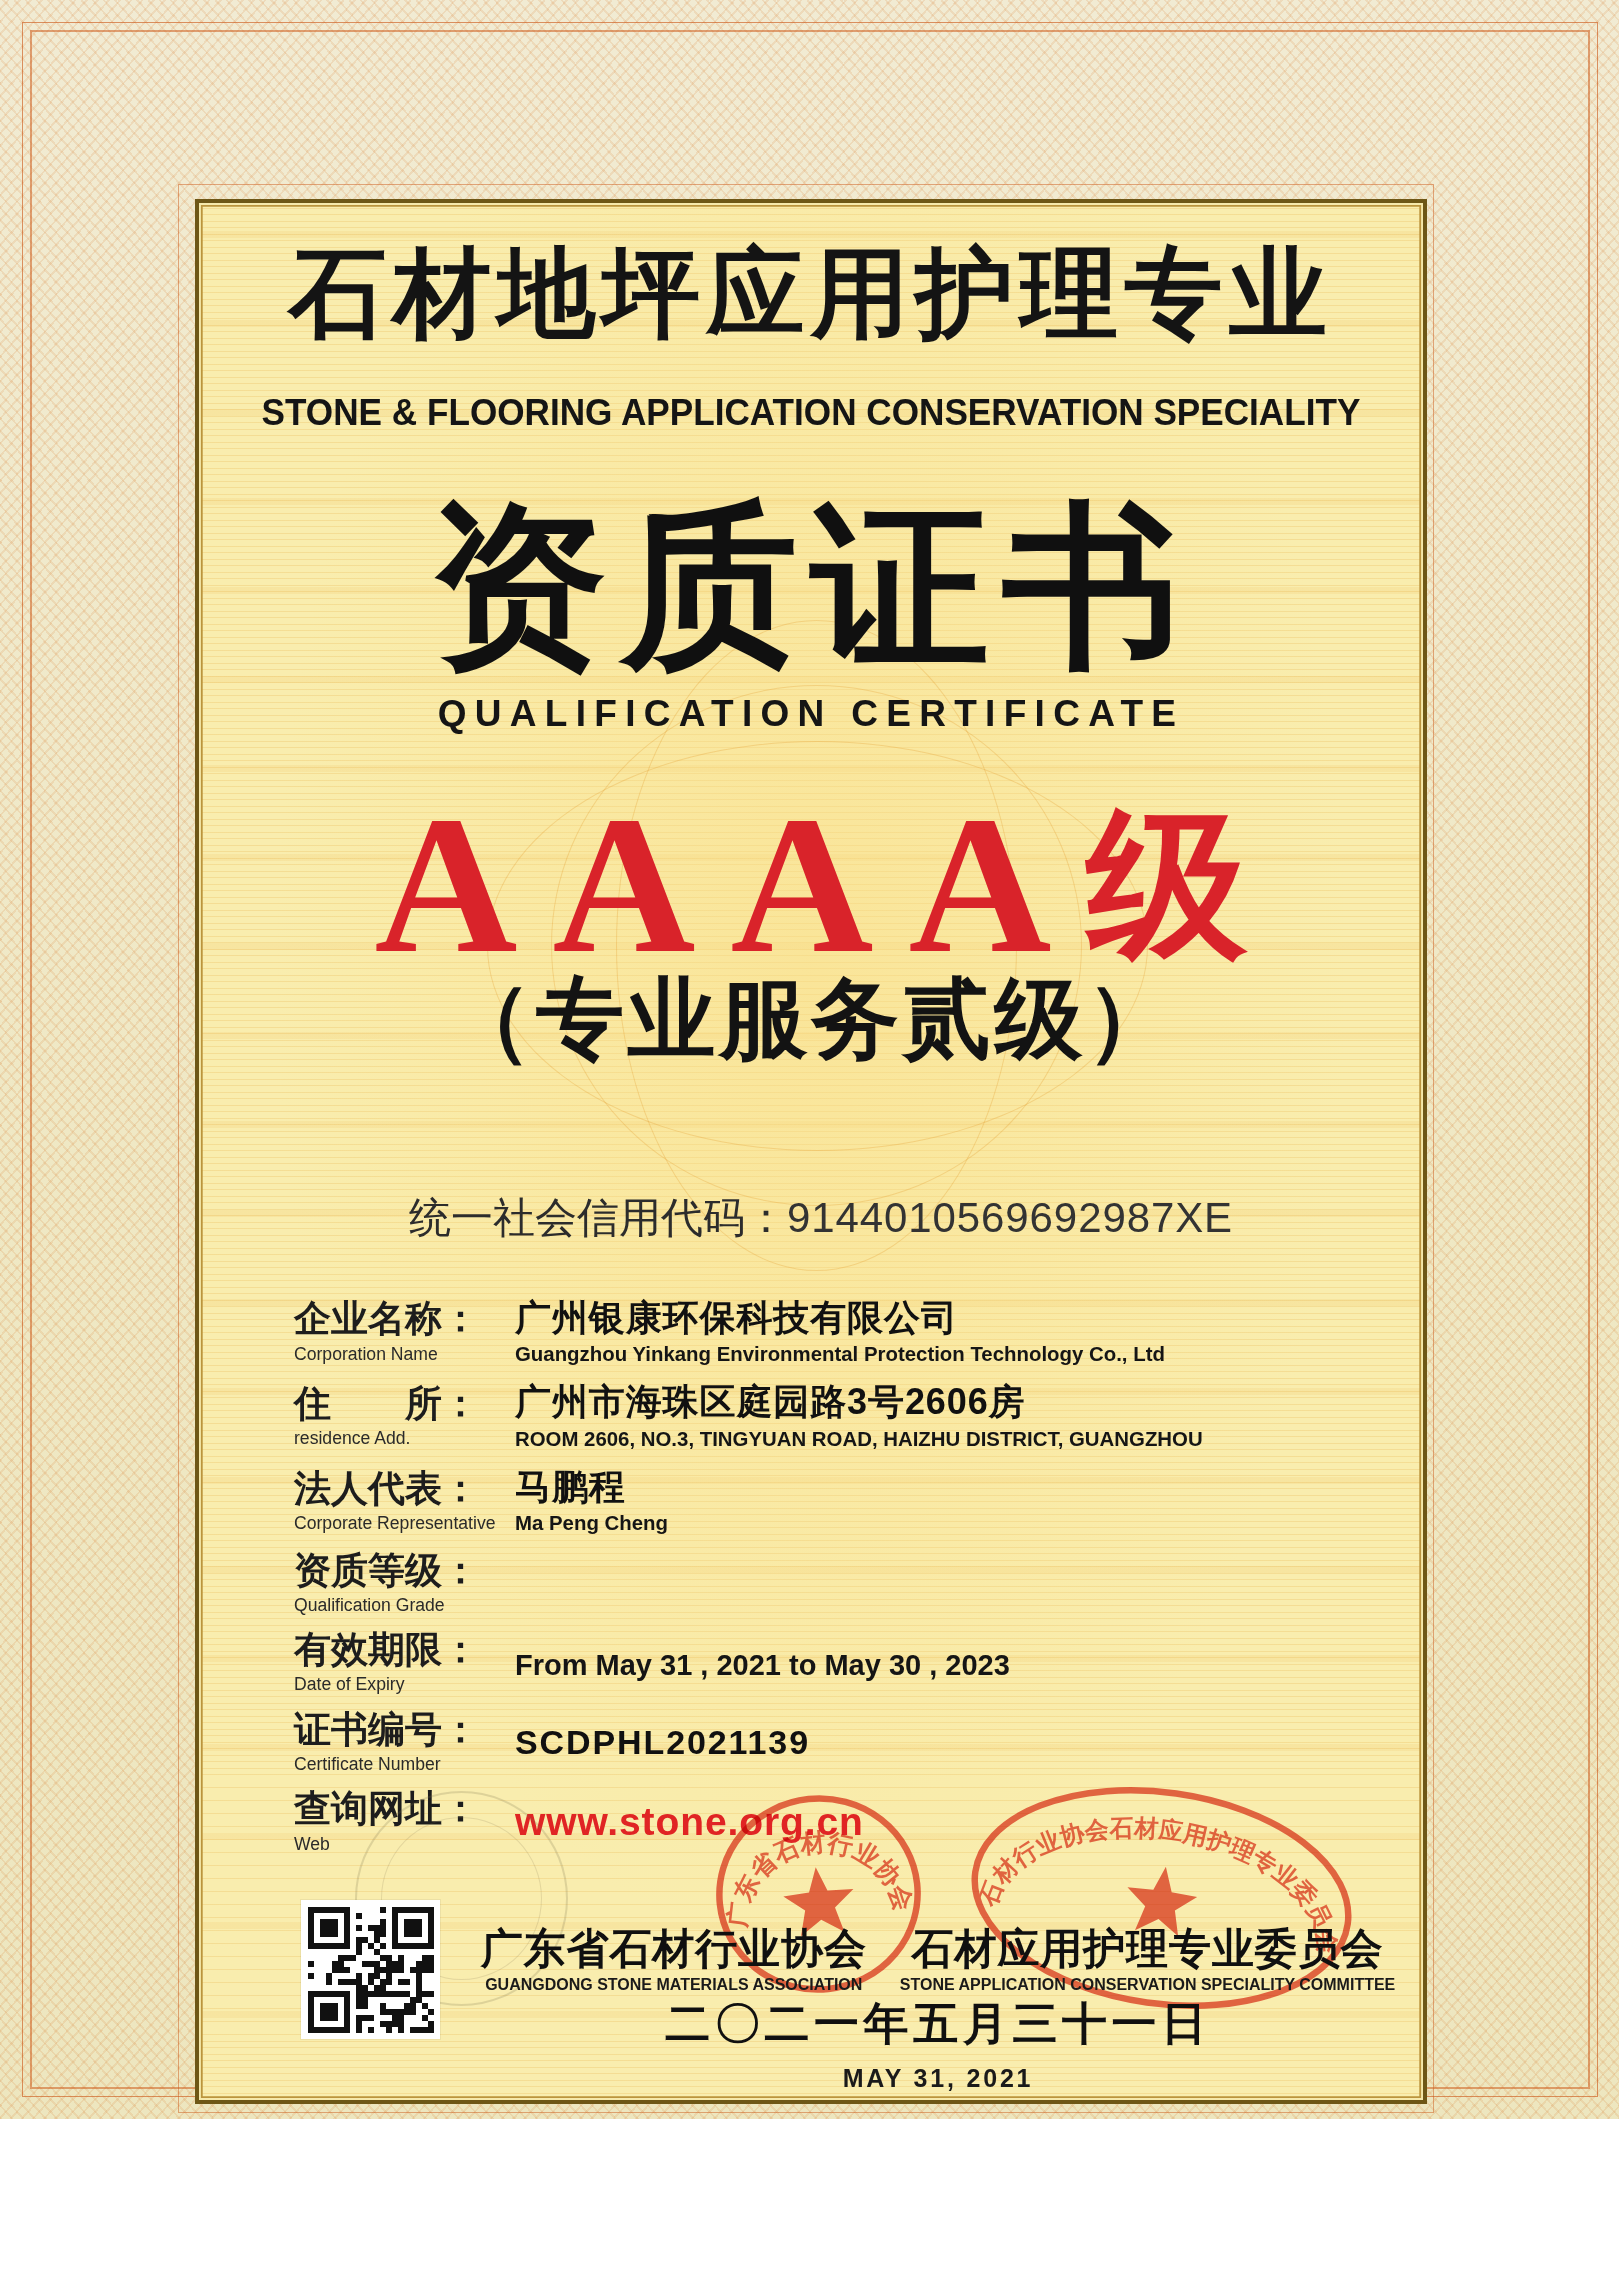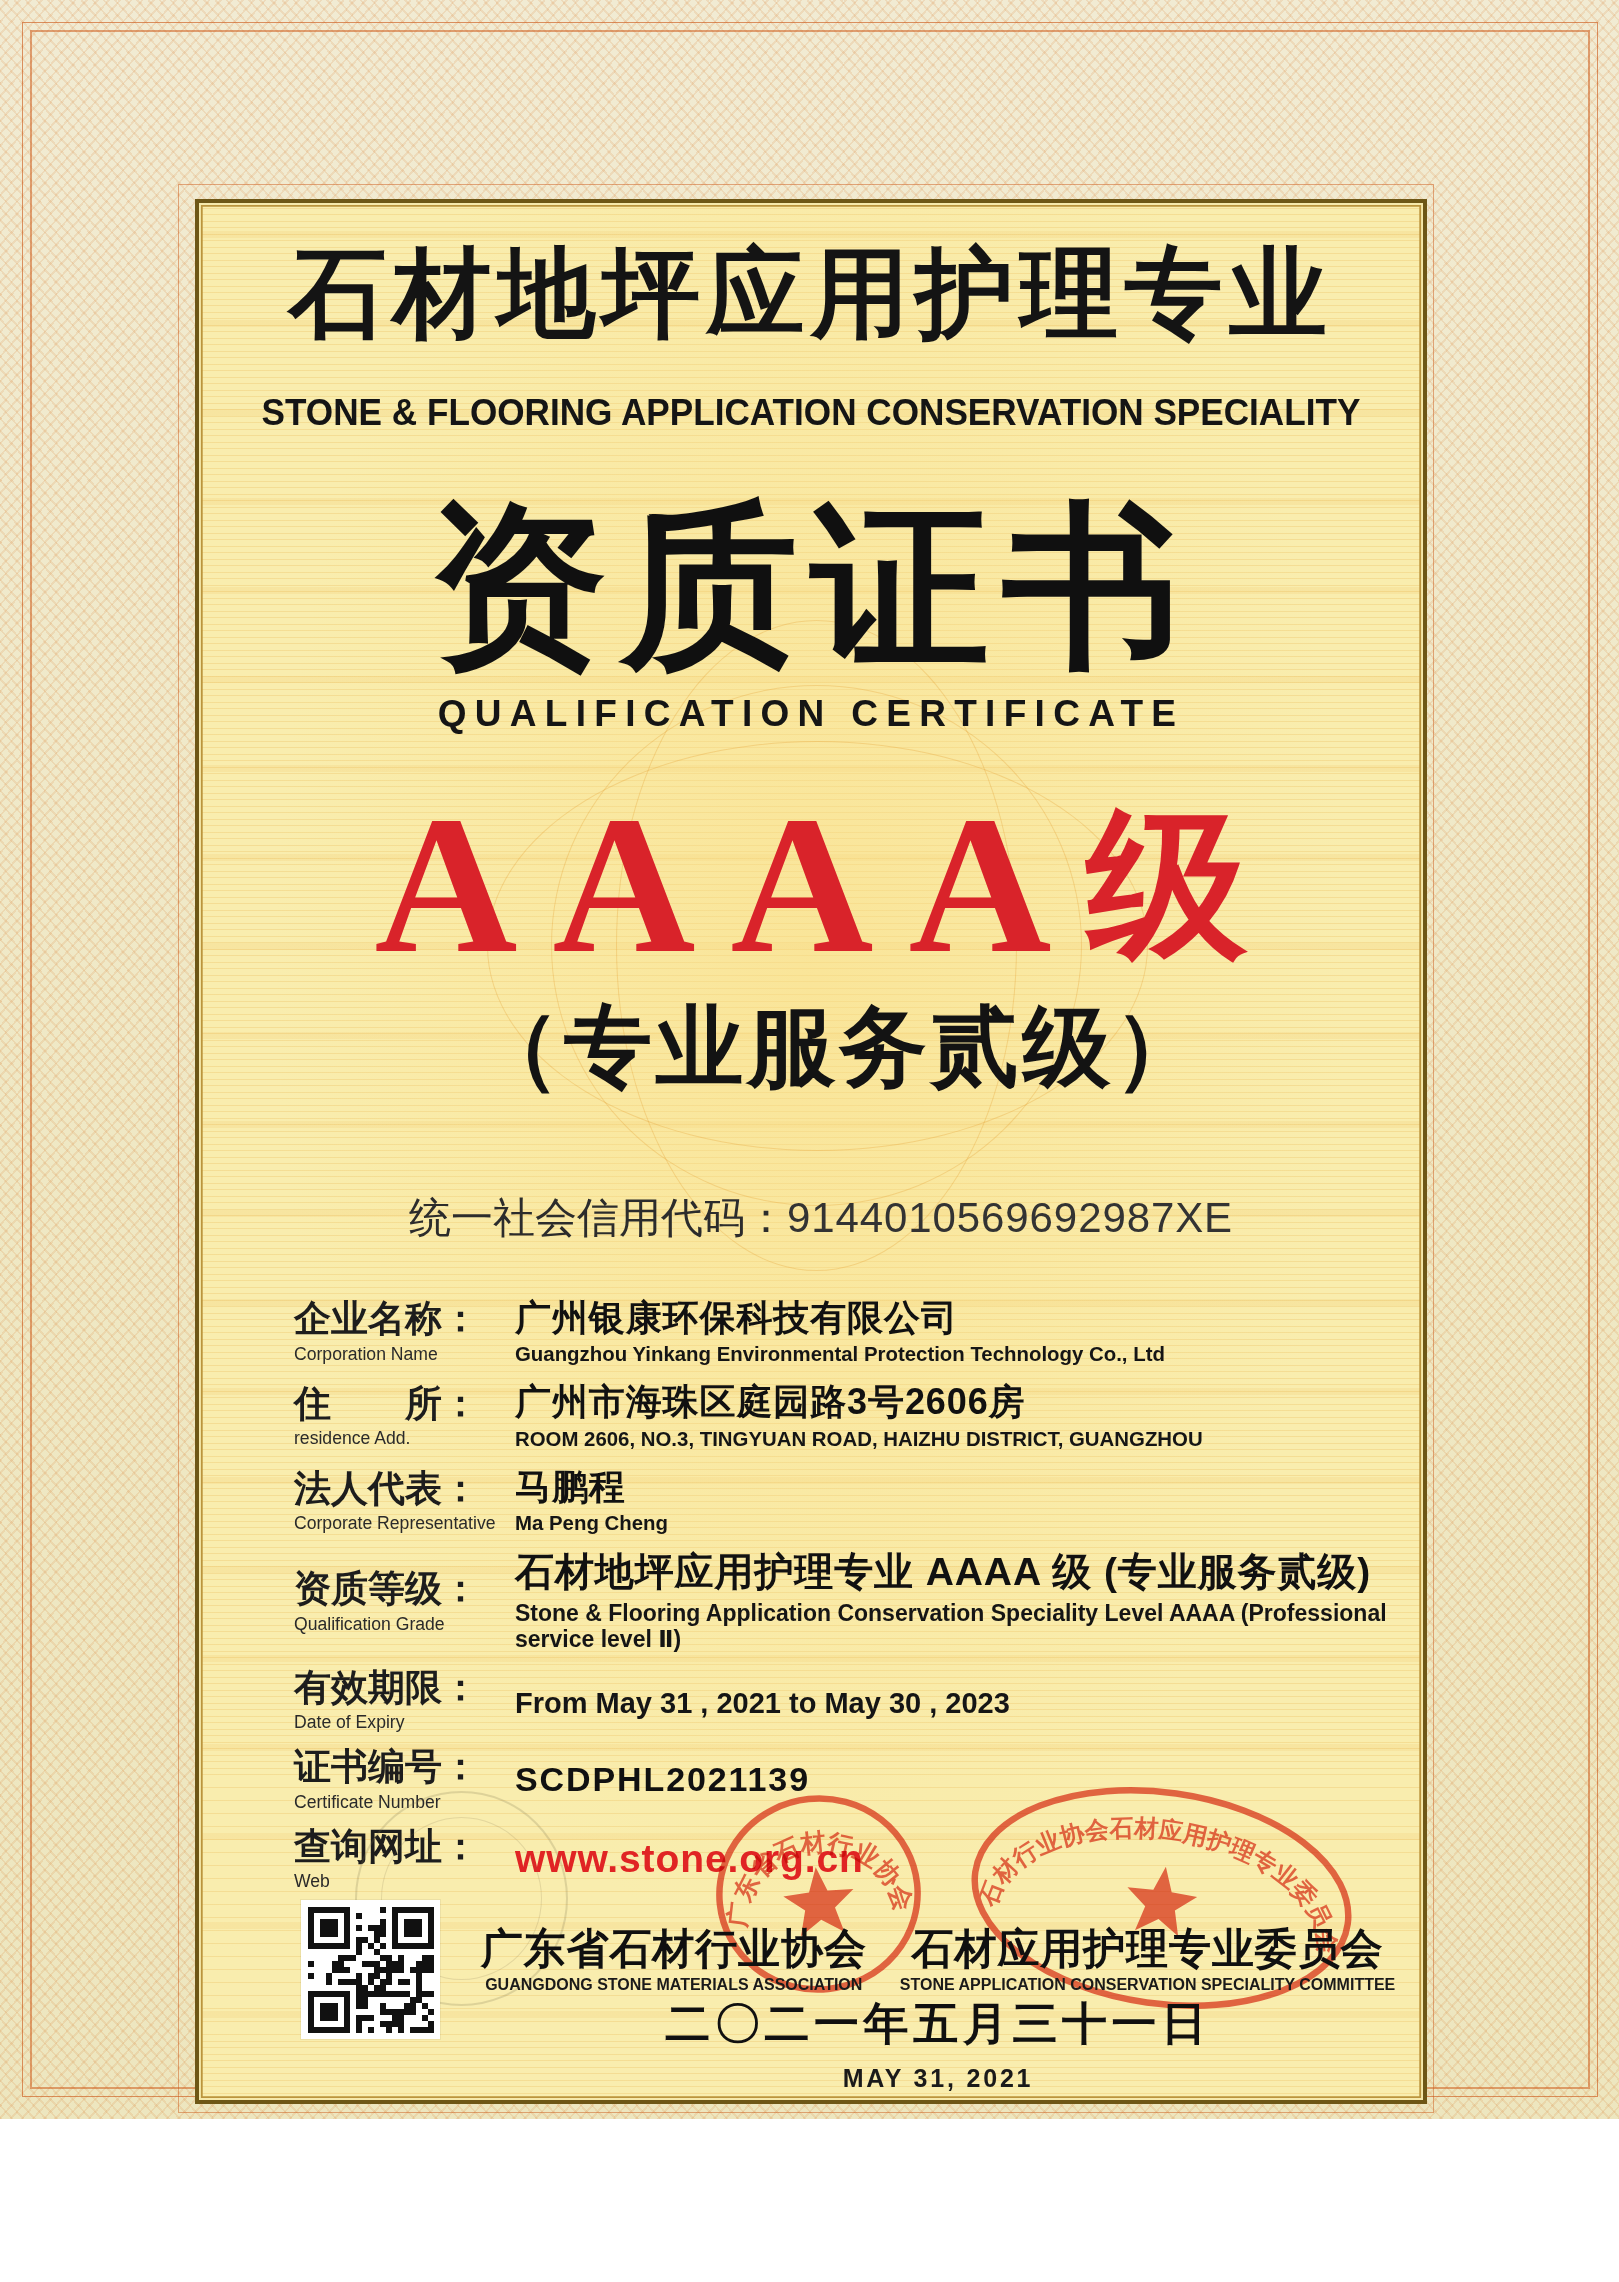--- a/index.html
+++ b/index.html
@@ -29,21 +29,21 @@
   .abs{position:absolute;left:0;width:100%;text-align:center;line-height:1;}
 
   .title-cn{top:41px;font-size:98px;font-weight:900;letter-spacing:6.5px;color:#141414;}
   .title-en{top:191px;font-size:37px;font-weight:bold;color:#151515;transform:scaleX(.95);}
   .cert-title-cn{top:295px;font-size:178px;font-weight:900;letter-spacing:13px;color:#101010;}
   .cert-title-en{top:492px;font-size:37px;font-weight:bold;letter-spacing:8.3px;color:#151515;}
 
   .grade-line{top:583px;color:#d9232a;}
   .grade-aaaa{font-family:"Liberation Serif","DejaVu Serif",serif;font-size:198px;font-weight:bold;letter-spacing:35px;}
   .grade-cn{font-family:"Liberation Sans","DejaVu Sans",sans-serif;font-size:161px;font-weight:900;letter-spacing:0;vertical-align:11px;}
-  .grade-sub{top:800px;font-size:88px;font-weight:900;letter-spacing:3.7px;color:#131313;padding-left:28px;}
+  .grade-sub{top:772px;font-size:88px;font-weight:900;letter-spacing:3.7px;color:#131313;}
 
   .credit-line{top:994px;text-align:right;padding-right:190px;box-sizing:border-box;font-size:42px;color:#2c2c2c;}
   .credit-line .num{letter-spacing:0.9px;color:#333;}
 
   .fields{position:absolute;left:95px;top:1093px;width:1113px;}
   .frow{display:flex;align-items:center;margin-bottom:14px;}
   .flabel{width:221px;flex:0 0 221px;}
   .flabel .lcn{font-size:37px;font-weight:600;color:#1d1d1d;line-height:1.15;}
   .flabel .len{font-size:17.6px;color:#2a2a2a;margin-top:3.7px;line-height:1.1;}
   .fvalue{flex:1;padding-top:1.9px;}
@@ -137,24 +137,20 @@
           </div>
         <div class="fvalue">
             <div class="vcn">马鹏程</div>
             <div class="ven">Ma Peng Cheng</div>
           </div>
       </div>
       <div class="frow row-grade">
         <div class="flabel">
             <div class="lcn">资质等级：</div>
             <div class="len">Qualification Grade</div>
-          </div>
-        <div class="fvalue">
-            <div class="vcn">石材地坪应用护理专业 AAAA 级 (专业服务贰级)</div>
-            <div class="ven">Stone &amp; Flooring Application Conservation Speciality Level AAAA (Professional service level Ⅱ)</div>
           </div>
       </div>
       <div class="frow row-expiry">
         <div class="flabel">
             <div class="lcn">有效期限：</div>
             <div class="len">Date of Expiry</div>
           </div>
         <div class="fvalue">
             <div class="ven">From May 31 , 2021 to May 30 , 2023</div>
           </div>

